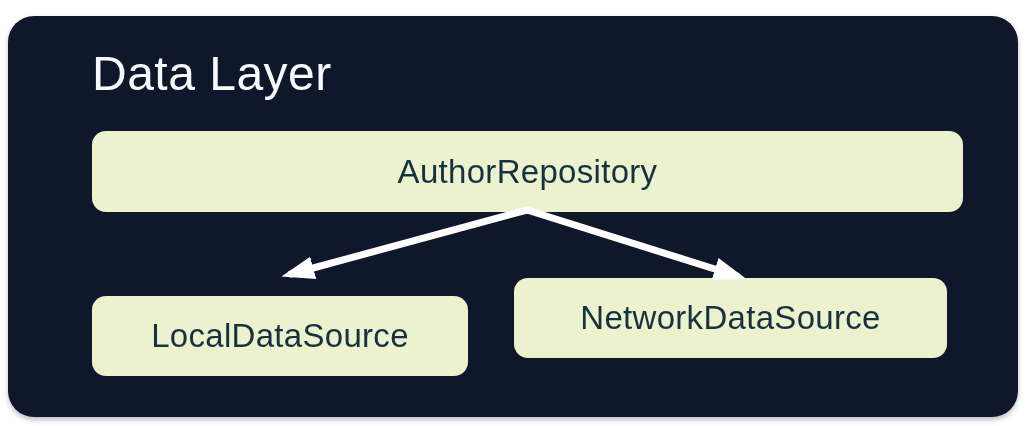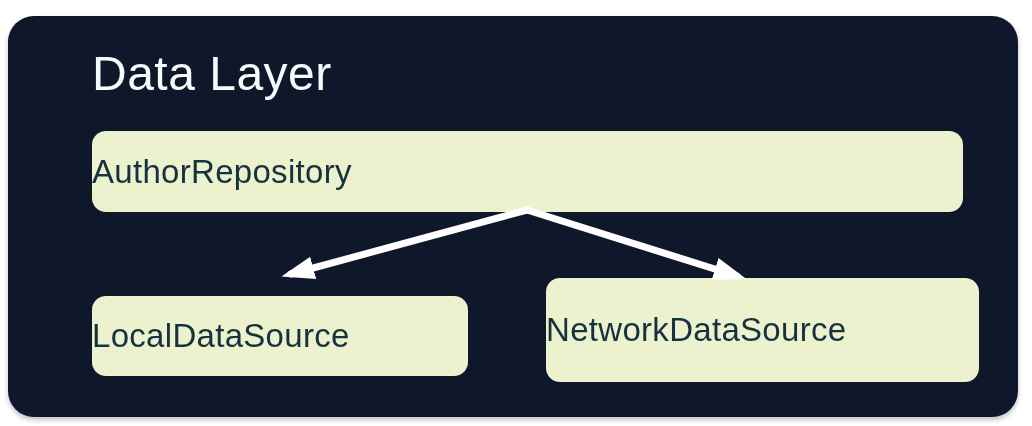--- a/index.html
+++ b/index.html
@@ -34,43 +34,43 @@
     font-weight: 400;
     letter-spacing: 0.5px;
     color: #f7fafa;
   }
   .node {
     position: absolute;
     background: #ecf1ce;
     border-radius: 14px;
     display: flex;
     align-items: center;
-    justify-content: flex-start;
+    justify-content: center;
     color: #16313f;
     font-size: 33px;
     font-weight: 400;
     letter-spacing: 0.3px;
   }
   .node-author {
     left: 84px;
     top: 115px;
     width: 871px;
     height: 81px;
   }
   .node-local {
     left: 84px;
     top: 280px;
     width: 376px;
     height: 80px;
   }
   .node-network {
-    left: 538px;
+    left: 506px;
     top: 262px;
     width: 433px;
-    height: 104px;
+    height: 80px;
   }
   .edges-layer {
     position: absolute;
     left: 0;
     top: 0;
     width: 1032px;
     height: 426px;
     pointer-events: none;
   }
 </style>

